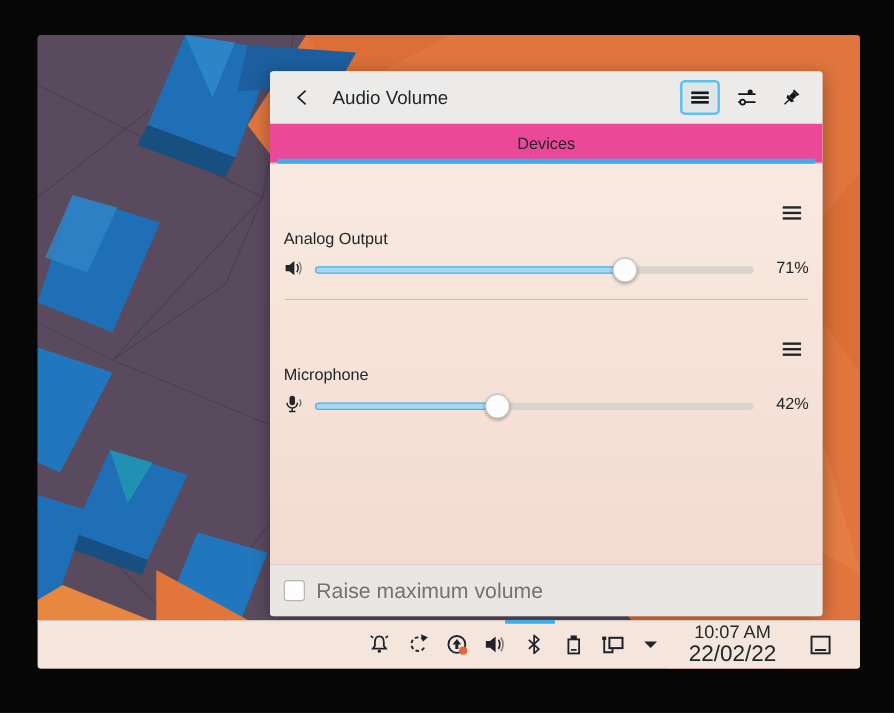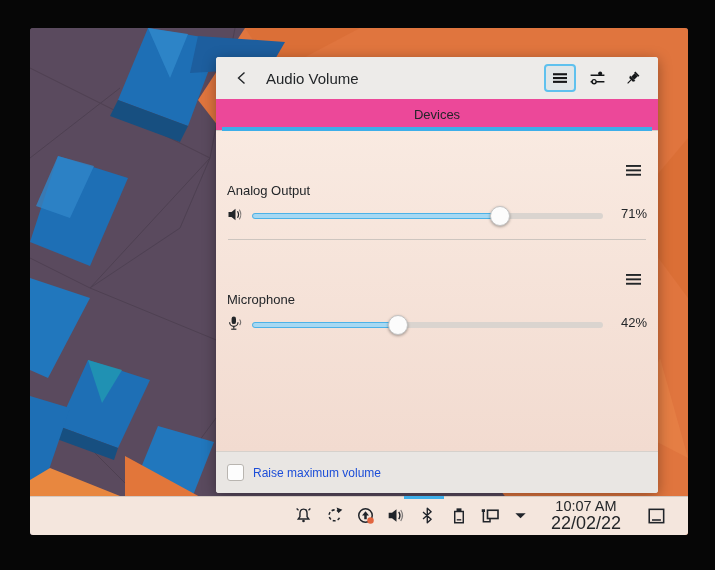--- a/index.html
+++ b/index.html
@@ -41,21 +41,21 @@
   .slider-row .dev-icon { width:17px; height:17px; flex:0 0 auto; color:#232629; }
   .slider { flex:1; margin:0 8px 0 8px; height:20px; display:flex; align-items:center; position:relative; }
   .s-track { width:100%; height:6px; border-radius:3px; background:#dad4cf; position:relative; }
   .s-fill { height:6px; border-radius:3px; background:#a6d8f2; border:1px solid #4cb2e7; position:relative; }
   .s-handle { position:absolute; right:-10px; top:50%; transform:translateY(-50%); width:20px; height:20px; border-radius:50%; background:#fcfcfc; border:1px solid #c4c4c4; box-shadow:0 1px 3px rgba(0,0,0,.35); }
   .pct { width:36px; text-align:right; font-size:13px; color:#232629; flex:0 0 auto; }
   .sep { height:1px; background:#cdc5bf; margin:13px 1px 12px 1px; }
 
   .popup-footer { height:42px; flex:0 0 auto; background:#e9e6e3; border-top:1px solid #d6d1cc; display:flex; align-items:center; padding:0 11px; }
   .checkbox { width:17px; height:17px; background:#fdfdfd; border:1px solid #b9b5b0; border-radius:3px; flex:0 0 auto; cursor:pointer; }
-  .checkbox-label { font-size:12px; color:#1d4ed8; margin-left:9px; }
+  .checkbox-label { font-size:17px; color:#737373; margin-left:9px; }
 </style>
 </head>
 <body>
 
 <div class="screen">
   <div class="desktop">
 
     <svg class="wallpaper" viewBox="0 0 658 507" preserveAspectRatio="none">
       <rect x="0" y="0" width="658" height="507" fill="#5a4a5e"></rect>
       <g stroke="#453948" stroke-width="1" opacity="0.55">

